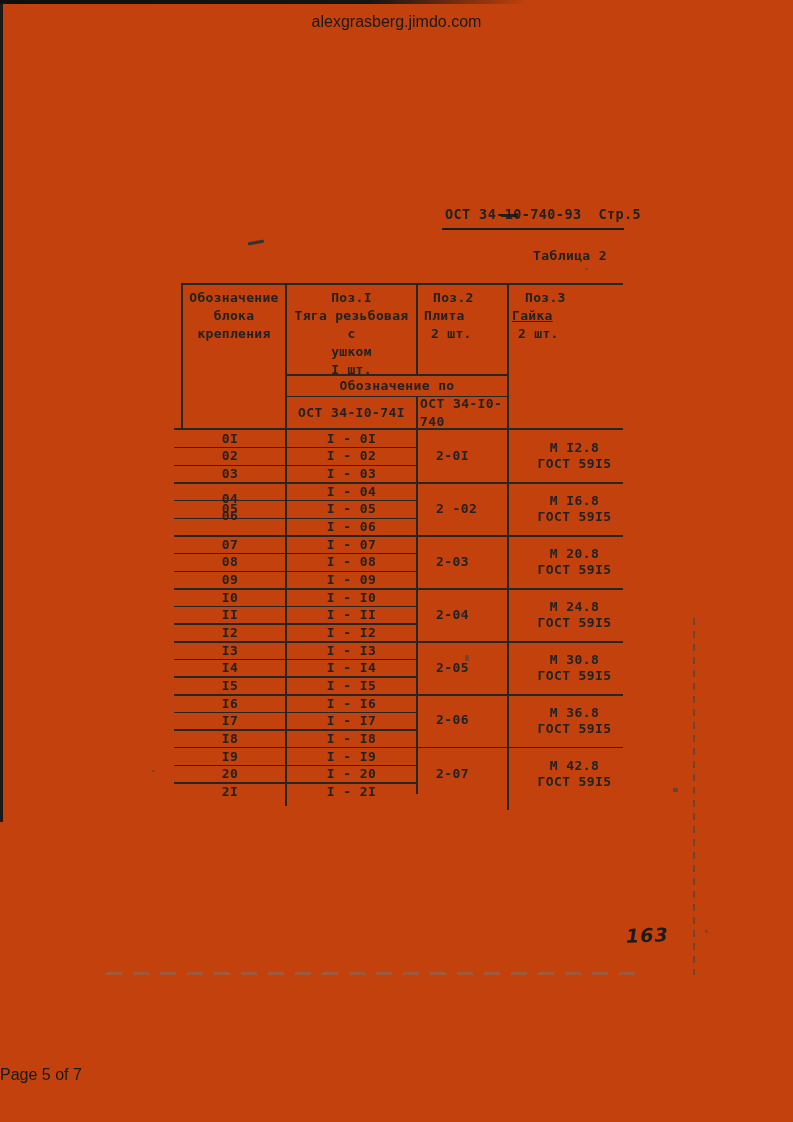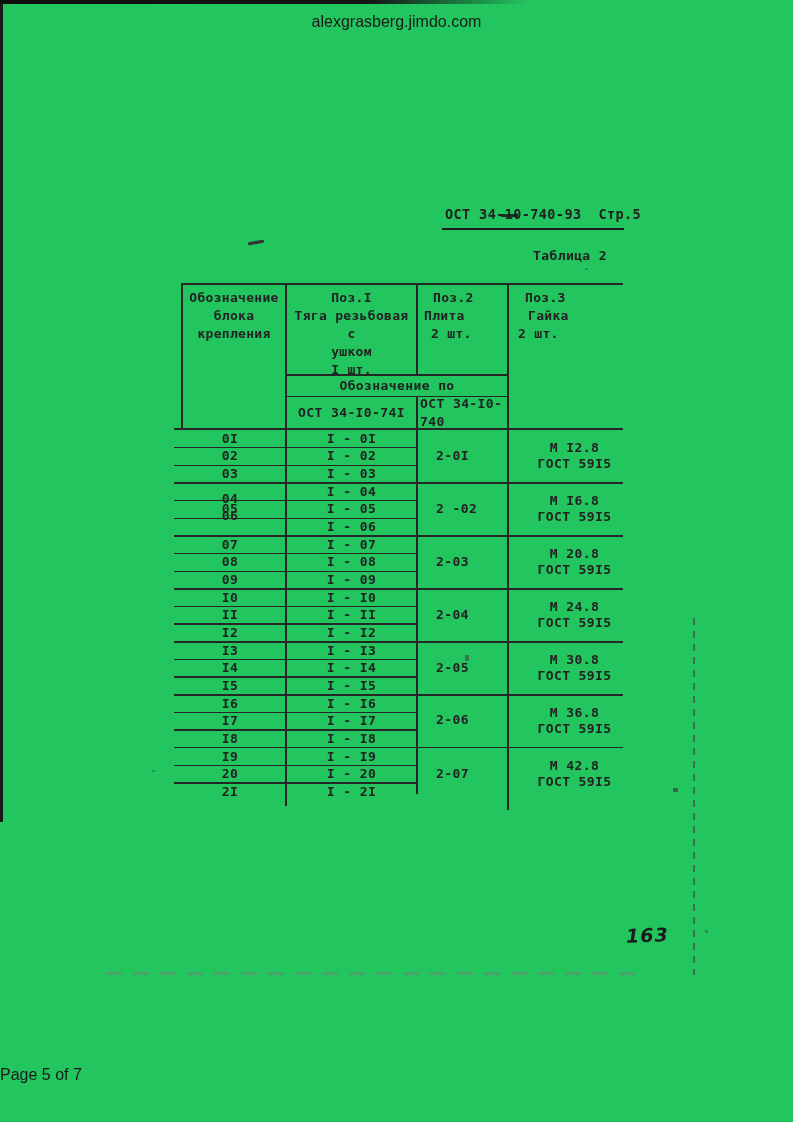--- a/index.html
+++ b/index.html
@@ -1,16 +1,16 @@
 <!DOCTYPE html>
 <html><head>
 <meta charset="utf-8">
 <style>
   html,body{margin:0;padding:0;background:#fff;}
-  #page{position:relative;width:793px;height:1122px;background:#22c55e;overflow:hidden;
+  #page{position:relative;width:793px;height:1122px;background:#c2410c;overflow:hidden;
         font-family:"DejaVu Sans Mono", monospace;}
   .uitext{font-family:"Liberation Sans", sans-serif;color:#1a1a1a;}
   #site-header{position:absolute;top:13px;left:0;width:100%;text-align:center;font-size:16px;}
   #page-footer{position:absolute;top:1066px;left:0;width:100%;text-align:left;font-size:16px;}
   #scan-top{left:100px;top:143px;width:528px;height:4px;
             background:linear-gradient(to right,#0f0f0f 0%,#141414 70%,rgba(20,20,20,0) 100%);}
   #scan-left{left:100px;top:143px;width:3px;height:818px;background:#191919;}
   #scan-right-dashes{position:absolute;left:693px;top:618px;width:2px;height:357px;
         background:repeating-linear-gradient(to bottom,rgba(70,70,70,.65) 0 7px,rgba(70,70,70,0) 7px 13px);}
   #scan-bottom-streak{position:absolute;left:106px;top:972px;width:538px;height:3px;opacity:.45;
@@ -75,21 +75,21 @@
     <div>блока</div>
     <div>крепления</div>
   </div>
   <div class="hblock" style="left:417px;top:289px;width:91px;">
     <div style="padding-left:16px;">Поз.2</div>
     <div style="padding-left:7px;">Плита</div>
     <div style="padding-left:14px;">2 шт.</div>
   </div>
   <div class="hblock" style="left:508px;top:289px;width:115px;">
     <div style="padding-left:17px;">Поз.3</div>
-    <div style="padding-left:20px;">Гайка</div>
+    <div style="padding-left:4px;text-decoration:underline;">Гайка</div>
     <div style="padding-left:10px;">2 шт.</div>
   </div>
 
   <div class="cell" style="left:286px;top:376px;width:222px;height:19px;">Обозначение по</div>
   <div class="cell" style="left:287px;top:400px;width:129px;height:26px;">ОСТ 34-I0-74I</div>
   <div class="cell" style="left:420px;top:400px;width:104px;height:26px;justify-content:flex-start;">ОСТ 34-I0-740</div>
 
   <div id="table-body">
       <div class="cell" style="left: 174px; top: 430px; width: 112px; height: 17.65px;">0I</div>
       <div class="cell" style="left: 287px; top: 430px; width: 129px; height: 17.65px;">I - 0I</div>

